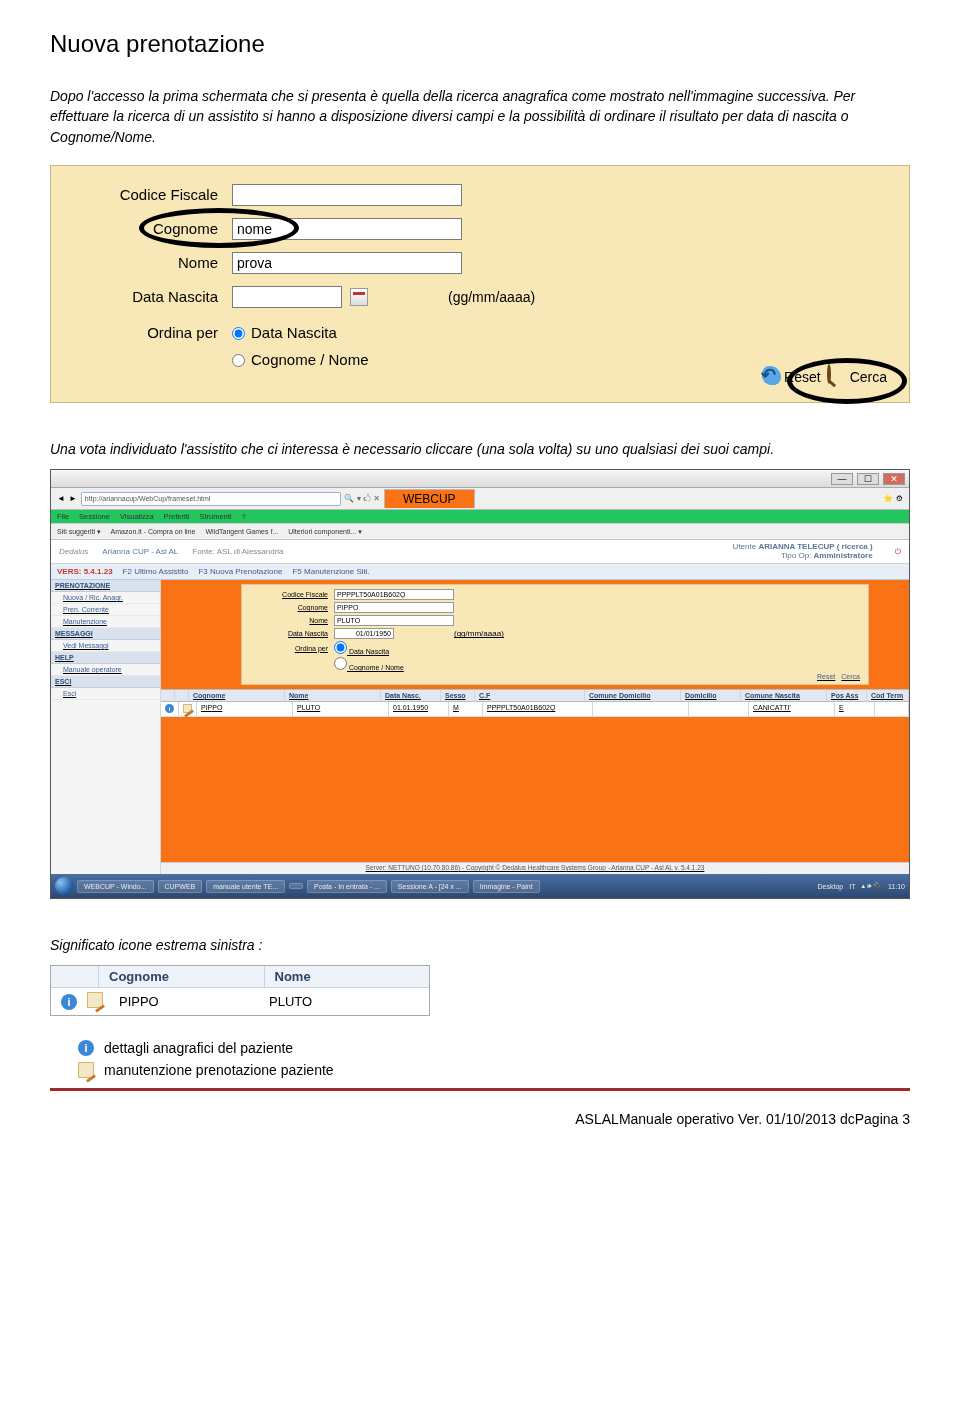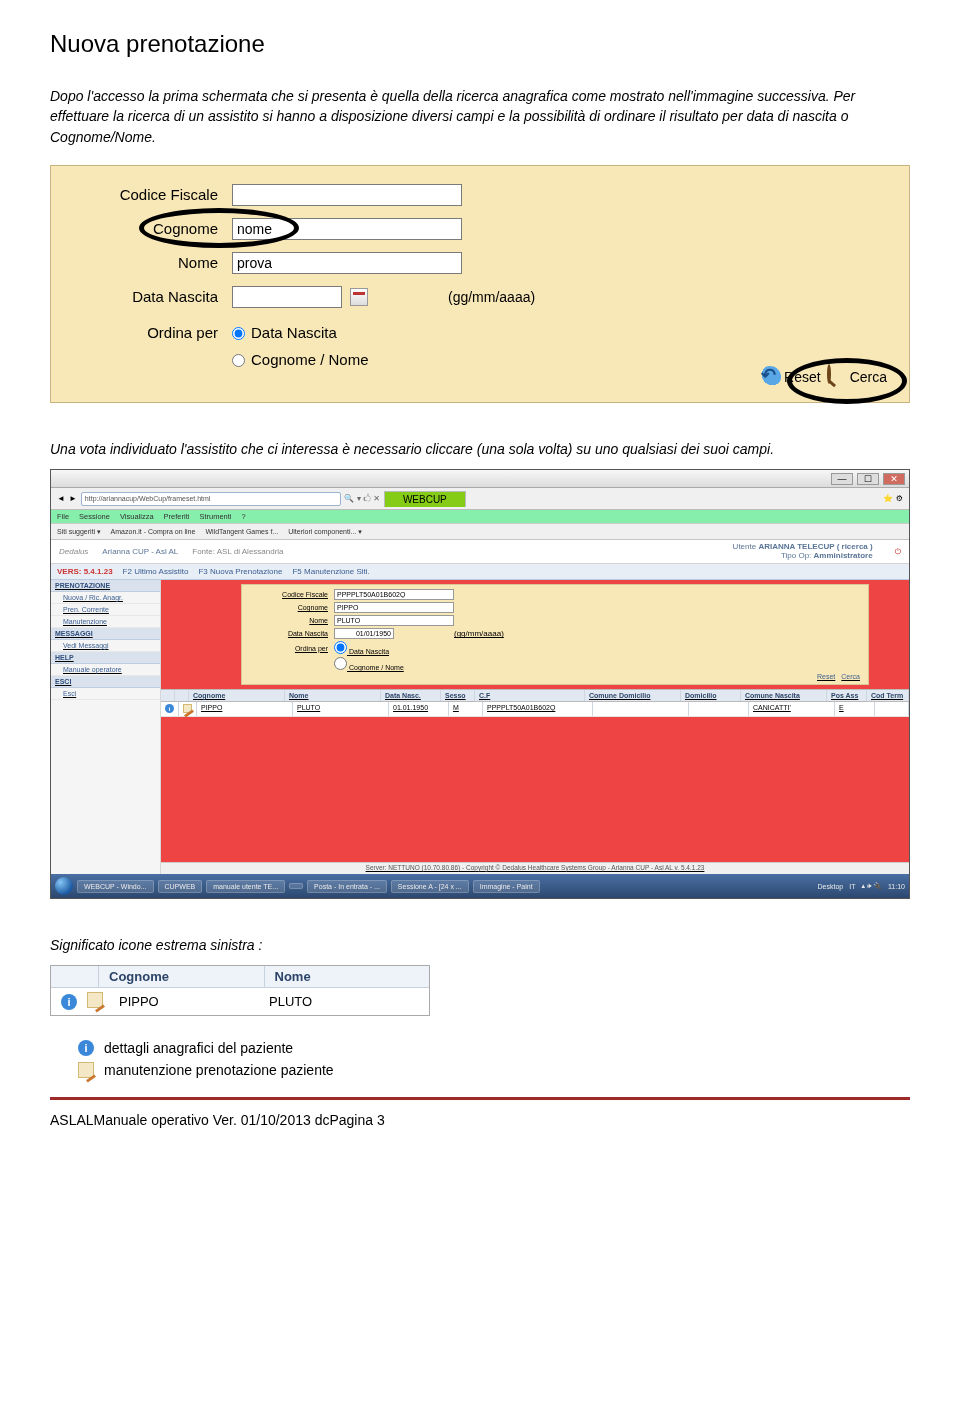--- a/index.html
+++ b/index.html
@@ -109,24 +109,24 @@
     font-size:8px;
     margin-bottom:36px;
     display:flex;
     flex-direction:column;
   }
   .win-chrome{height:18px;background:linear-gradient(#f7f7f7,#dcdcdc);border-bottom:1px solid #aaa;display:flex;justify-content:flex-end;align-items:center;padding:0 4px;gap:4px;}
   .win-btn{width:22px;height:12px;background:#ddd;border:1px solid #999;display:flex;align-items:center;justify-content:center;font-size:9px;}
   .win-btn.close{background:#d26b5f;color:#fff;}
   .addr-bar{height:22px;background:#f0f0f0;border-bottom:1px solid #bbb;display:flex;align-items:center;padding:0 6px;gap:4px;}
   .addr-field{flex:0 0 260px;height:14px;background:#fff;border:1px solid #9cb3cf;border-radius:2px;font-size:7px;padding:0 3px;display:flex;align-items:center;color:#555;}
-  .tab-lbl{background:#84cc16;border:1px solid #bbb;border-bottom:none;padding:2px 18px;font-size:10px;}
-  .menu-bar{height:14px;background:#86efac;border-bottom:1px solid #ccc;padding:0 6px;font-size:7.5px;color:#333;display:flex;align-items:center;gap:10px;}
+  .tab-lbl{background:#f97316;border:1px solid #bbb;border-bottom:none;padding:2px 18px;font-size:12px;}
+  .menu-bar{height:14px;background:#22c55e;border-bottom:1px solid #ccc;padding:0 6px;font-size:7.5px;color:#333;display:flex;align-items:center;gap:10px;}
   .fav-bar{height:16px;background:#f0f0f0;border-bottom:1px solid #c5c5c5;padding:0 6px;font-size:7px;color:#333;display:flex;align-items:center;gap:10px;}
-  .app-body{flex:1;display:flex;flex-direction:column;background:#ef4444;}
+  .app-body{flex:1;display:flex;flex-direction:column;background:#f97316;}
   .app-header{height:24px;background:#fff;border-bottom:1px solid #d4d4d4;display:flex;align-items:center;padding:0 8px;gap:14px;color:#5a7596;}
   .app-header .brand{color:#8a8a8a;font-style:italic;}
   .app-header .right{margin-left:auto;text-align:right;line-height:1.1;}
   .fn-bar{height:16px;background:#e8eef6;border-bottom:1px solid #b9c9e0;padding:0 6px;display:flex;align-items:center;gap:10px;color:#3a5e92;}
   .app-main{flex:1;display:flex;text-decoration:underline;}
   .app-side{width:110px;background:#f5f5f5;border-right:1px solid #d7d7d7;font-size:7px;}
   .side-h{background:#d9e1ec;color:#2f4f7d;font-weight:bold;padding:2px 4px;border-bottom:1px solid #bfcde0;}
   .side-i{padding:2px 4px 2px 12px;border-bottom:1px solid #e8e8e8;color:#3a5e92;}
   .app-content{flex:1;display:flex;flex-direction:column;}
   .mini-form{background:#f8e7b7;border:1px solid #d9c795;margin:4px 40px 4px 80px;padding:4px 8px;}
@@ -170,24 +170,24 @@
   .legend-row .ic{width:26px;}
   .ico-info{width:16px;height:16px;border-radius:50%;background:#3b88d9;color:#fff;display:inline-flex;align-items:center;justify-content:center;font-weight:bold;font-size:11px;}
   .ico-edit{width:16px;height:16px;background:#f3e7c6;border:1px solid #d2b871;position:relative;display:inline-block;}
   .ico-edit::after{content:"";position:absolute;right:-3px;bottom:-3px;width:10px;height:3px;background:#c9772f;transform:rotate(-35deg);}
   .legend-list{margin:8px 0 0 28px;font-size:14px;}
   .legend-list .item{display:flex;align-items:center;gap:10px;margin-bottom:6px;}
 
   
   .page-foot{
     border-top:3px solid #9e2b29;
-    margin-top:19px;
-    padding-top:12px;
+    margin-top:10px;
+    padding-top:20px;
     display:flex;
-    justify-content:flex-start;
+    justify-content:flex-end;
     font-size:14px;
   }
 </style>
 </head>
 <body>
 
 <h1>Nuova prenotazione</h1>
 
 <p>Dopo l'accesso la prima schermata che si presenta è quella della ricerca anagrafica come mostrato nell'immagine successiva. Per effettuare la ricerca di un assistito si hanno a disposizione diversi campi e la possibilità di ordinare il risultato per data di nascita o Cognome/Nome.</p>
 

